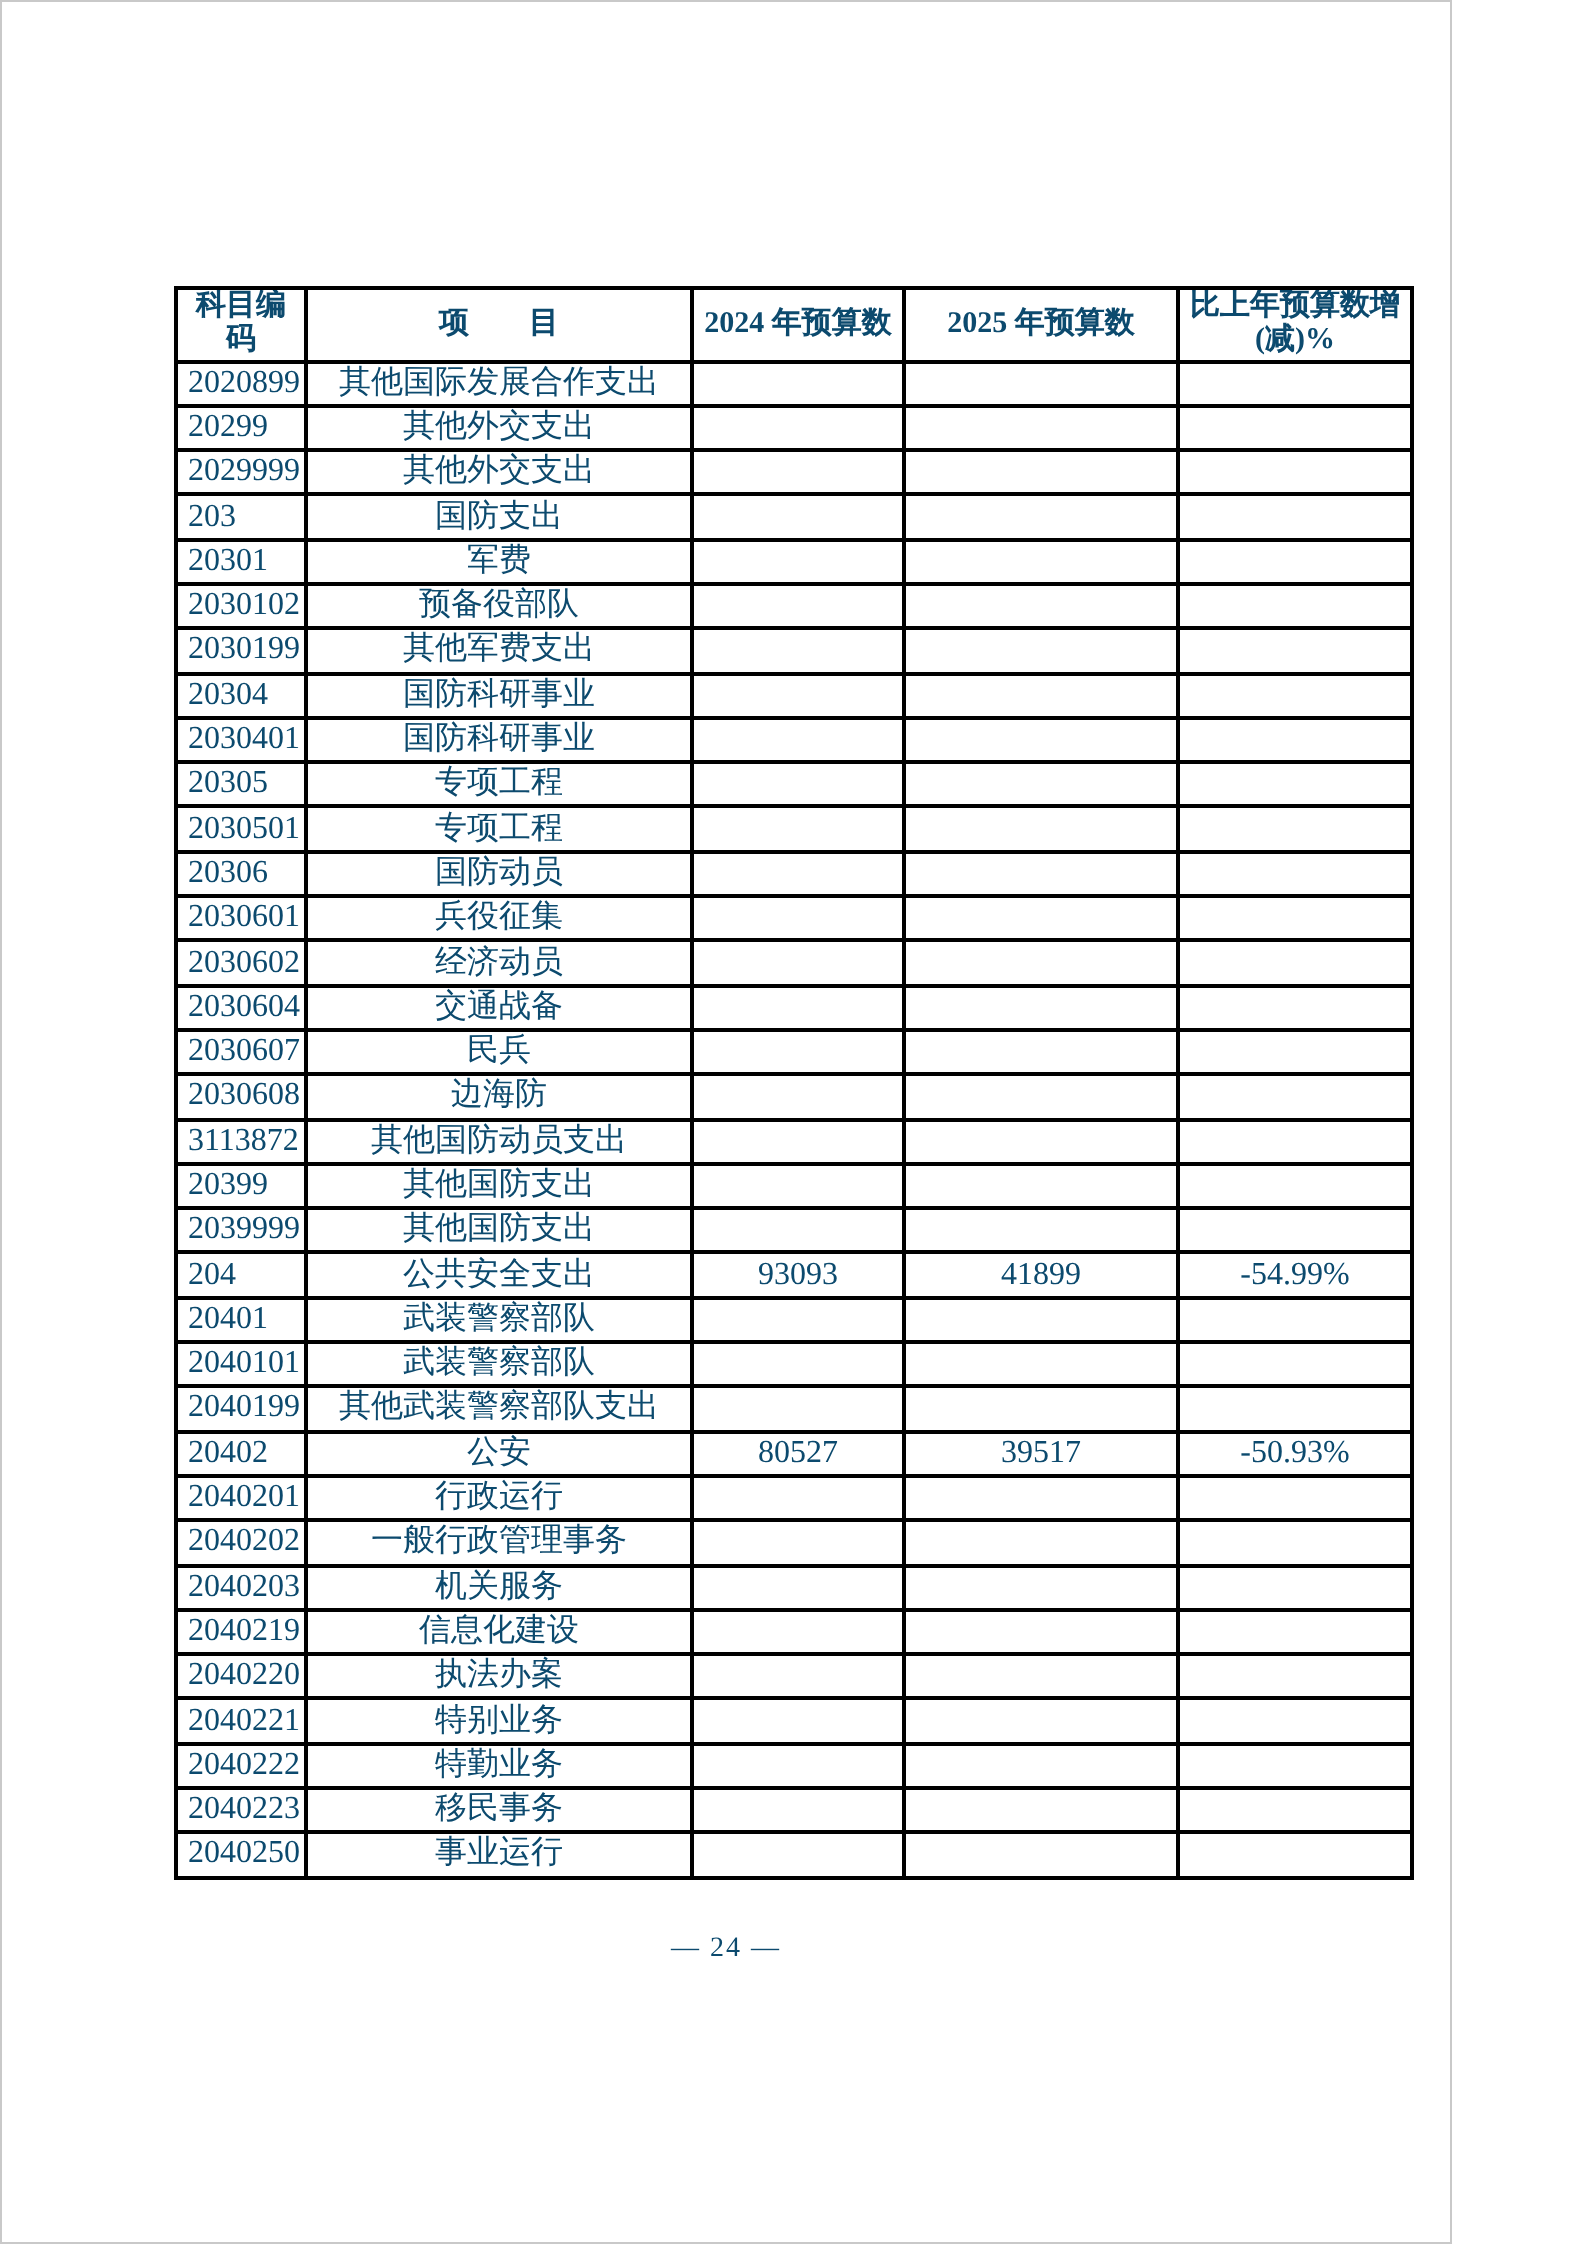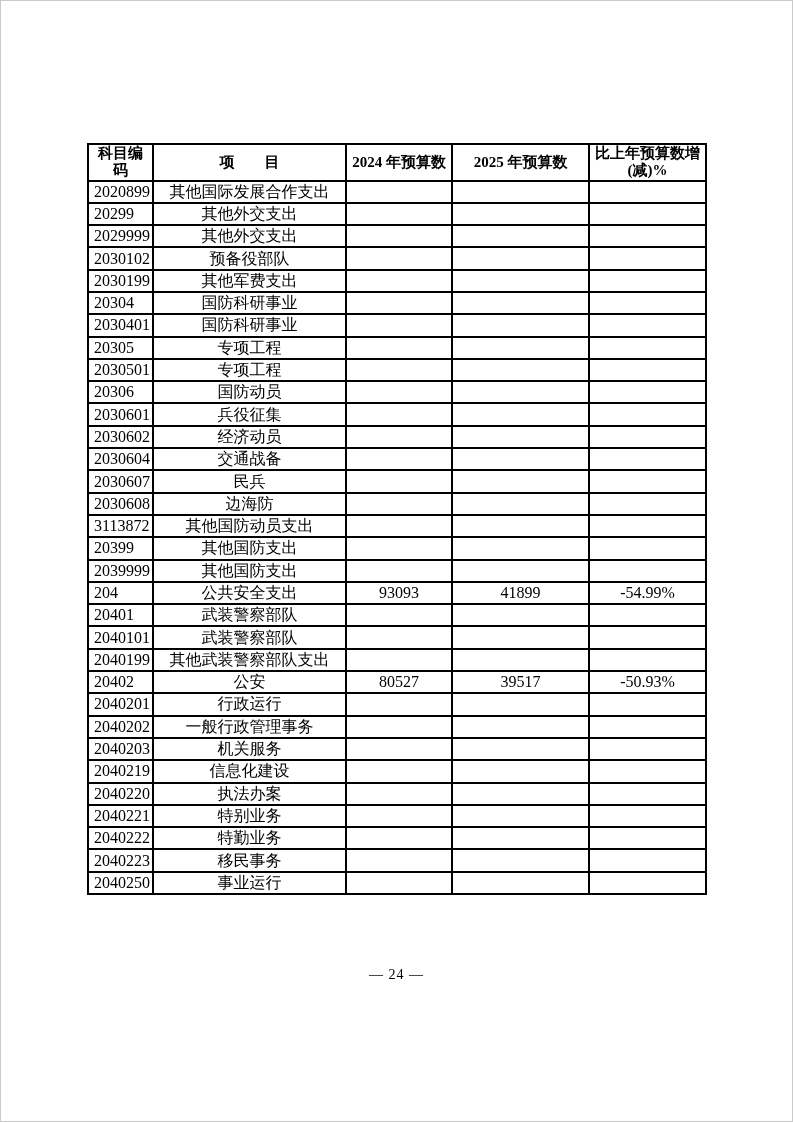--- a/index.html
+++ b/index.html
@@ -2,27 +2,27 @@
 <html><head>
 <meta charset="utf-8">
 <style>
   html, body {
     margin: 0;
     padding: 0;
     background: #ffffff;
   }
   .page {
     position: relative;
-    width: 793px;
+    width: 726px;
     height: 1122px;
     background: #ffffff;
     box-sizing: border-box;
     border: 1px solid #c9c9c9;
     font-family: "Liberation Serif", "DejaVu Serif", serif;
-    color: #000000;
+    color: #0c4a6e;
     overflow: hidden;
   }
   table.budget-table {
     position: absolute;
     left: 86px;
     top: 142px;
     width: 618px;
     border-collapse: collapse;
     table-layout: fixed;
   }
@@ -106,20 +106,34 @@
           <td class="cell-change-percent"></td>
         </tr>
         <tr>
           <td class="cell-code">2029999</td>
           <td class="cell-item">其他外交支出</td>
           <td class="cell-budget-2024"></td>
           <td class="cell-budget-2025"></td>
           <td class="cell-change-percent"></td>
         </tr>
         <tr>
+          <td class="cell-code">203</td>
+          <td class="cell-item">国防支出</td>
+          <td class="cell-budget-2024"></td>
+          <td class="cell-budget-2025"></td>
+          <td class="cell-change-percent"></td>
+        </tr>
+        <tr>
+          <td class="cell-code">20301</td>
+          <td class="cell-item">军费</td>
+          <td class="cell-budget-2024"></td>
+          <td class="cell-budget-2025"></td>
+          <td class="cell-change-percent"></td>
+        </tr>
+        <tr>
           <td class="cell-code">2030102</td>
           <td class="cell-item">预备役部队</td>
           <td class="cell-budget-2024"></td>
           <td class="cell-budget-2025"></td>
           <td class="cell-change-percent"></td>
         </tr>
         <tr>
           <td class="cell-code">2030199</td>
           <td class="cell-item">其他军费支出</td>
           <td class="cell-budget-2024"></td>

